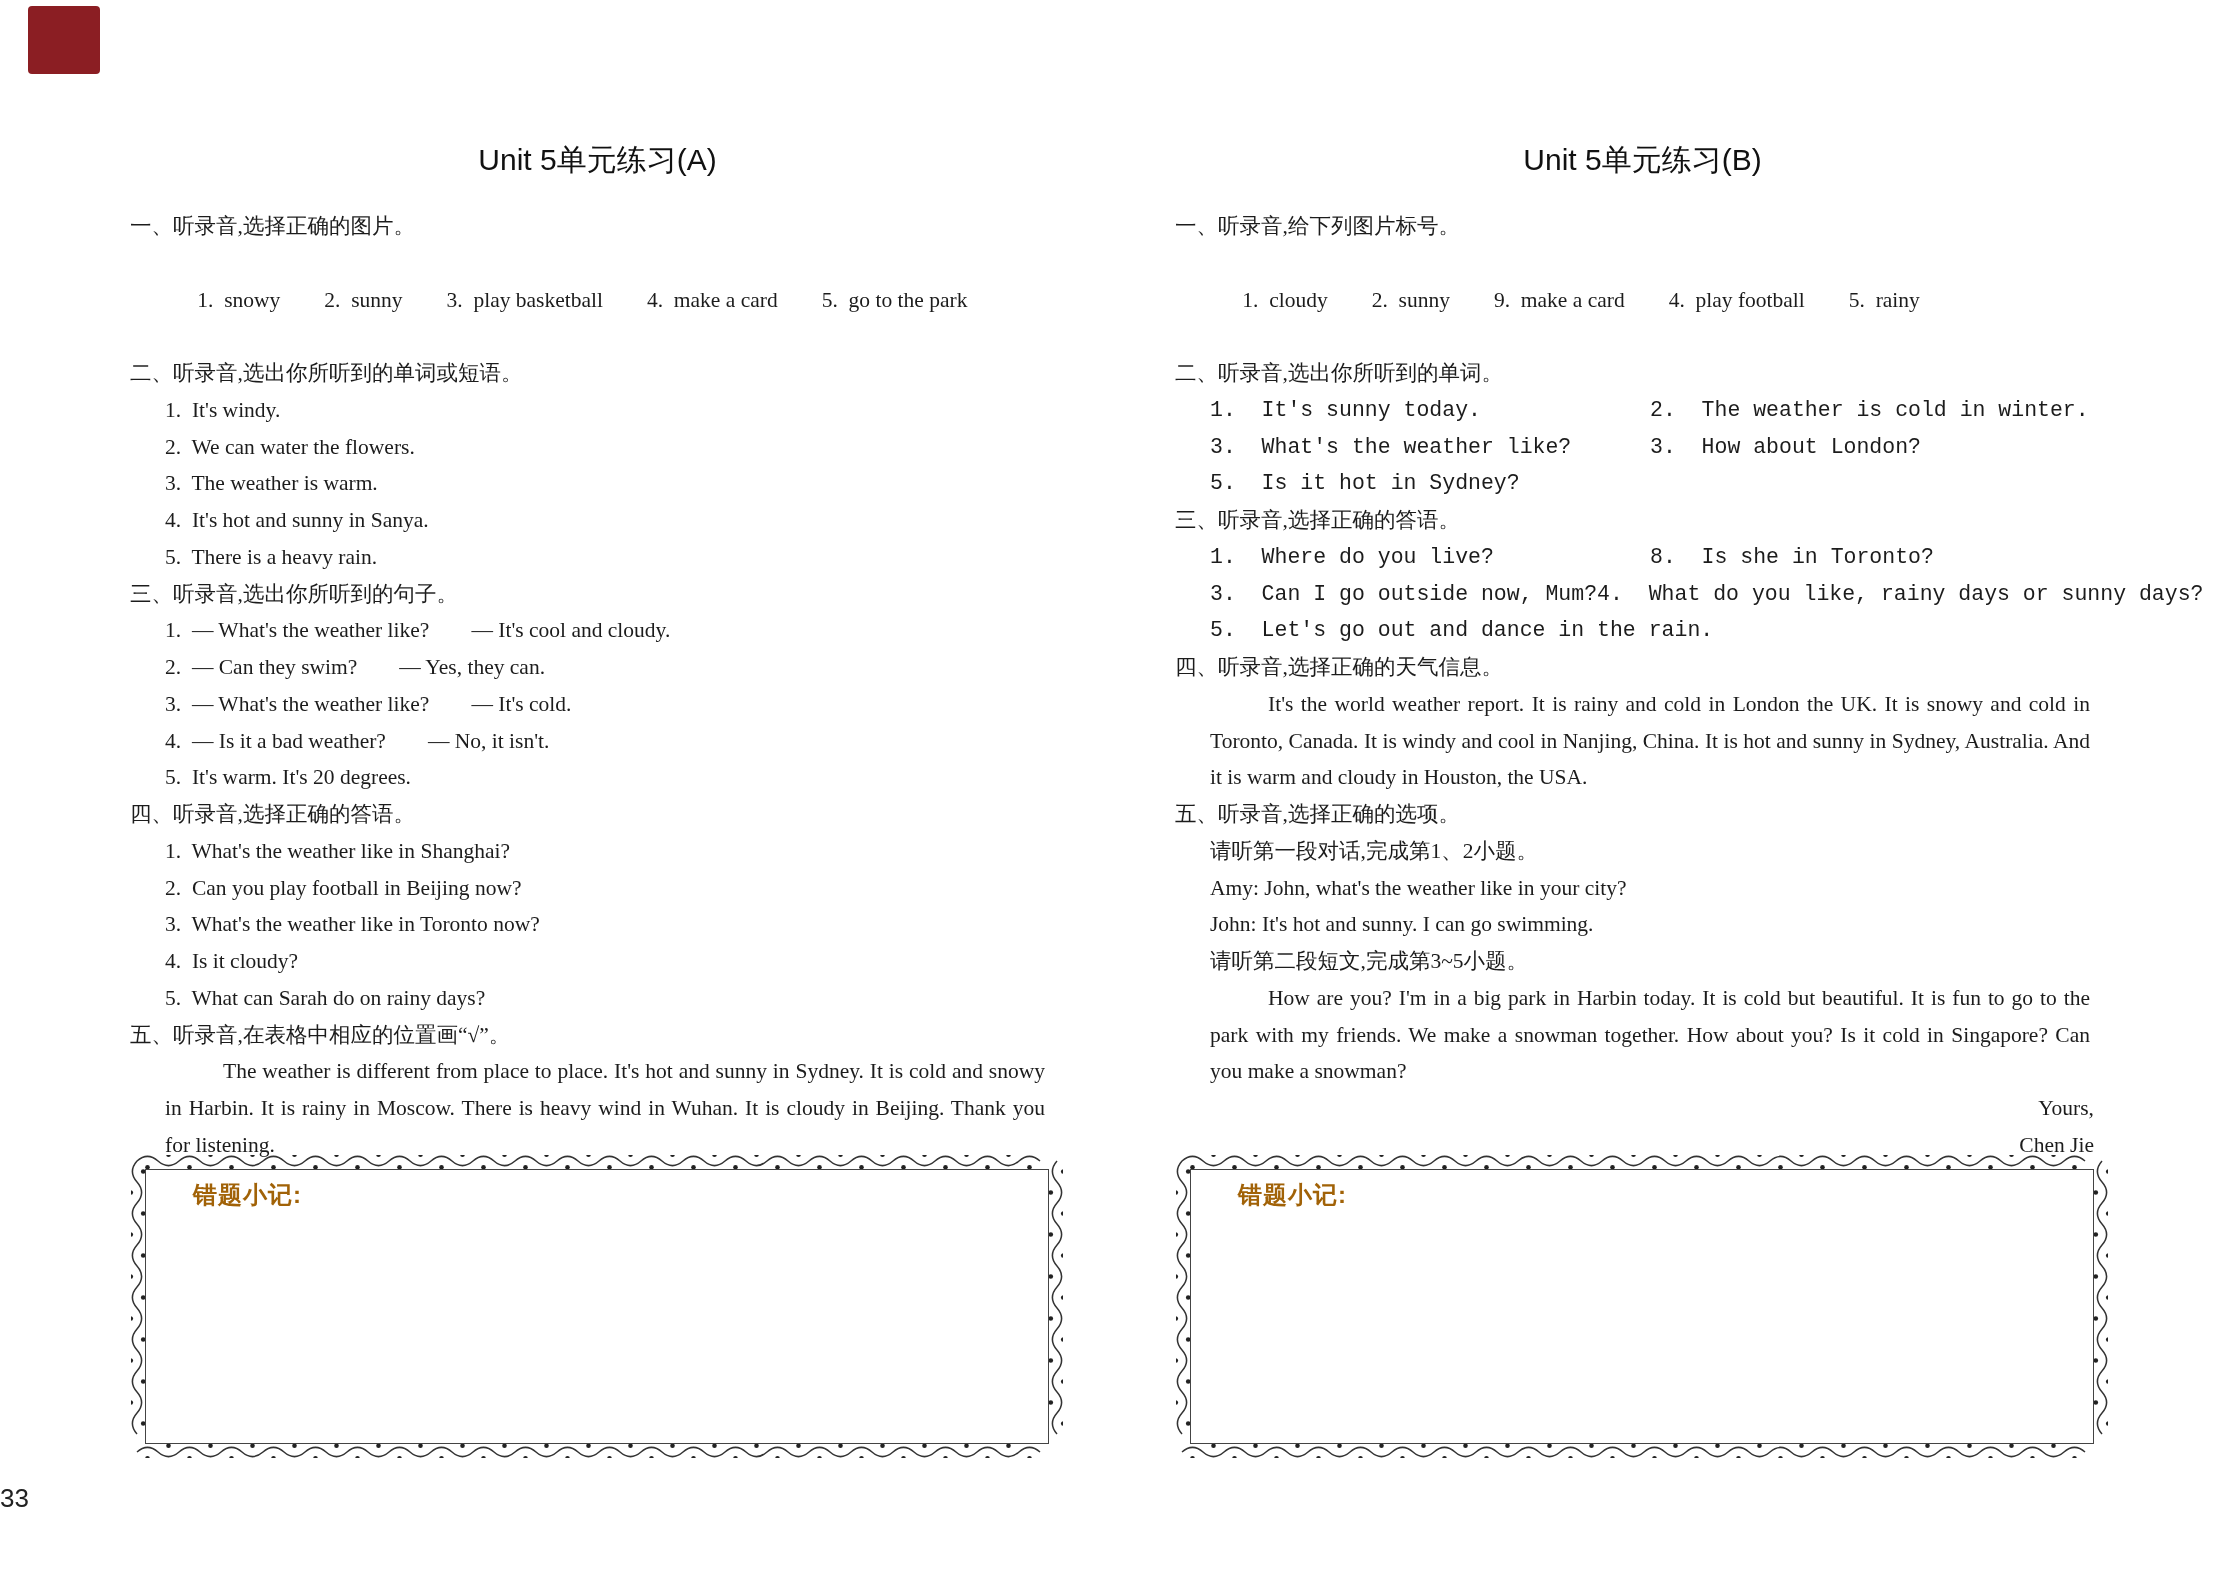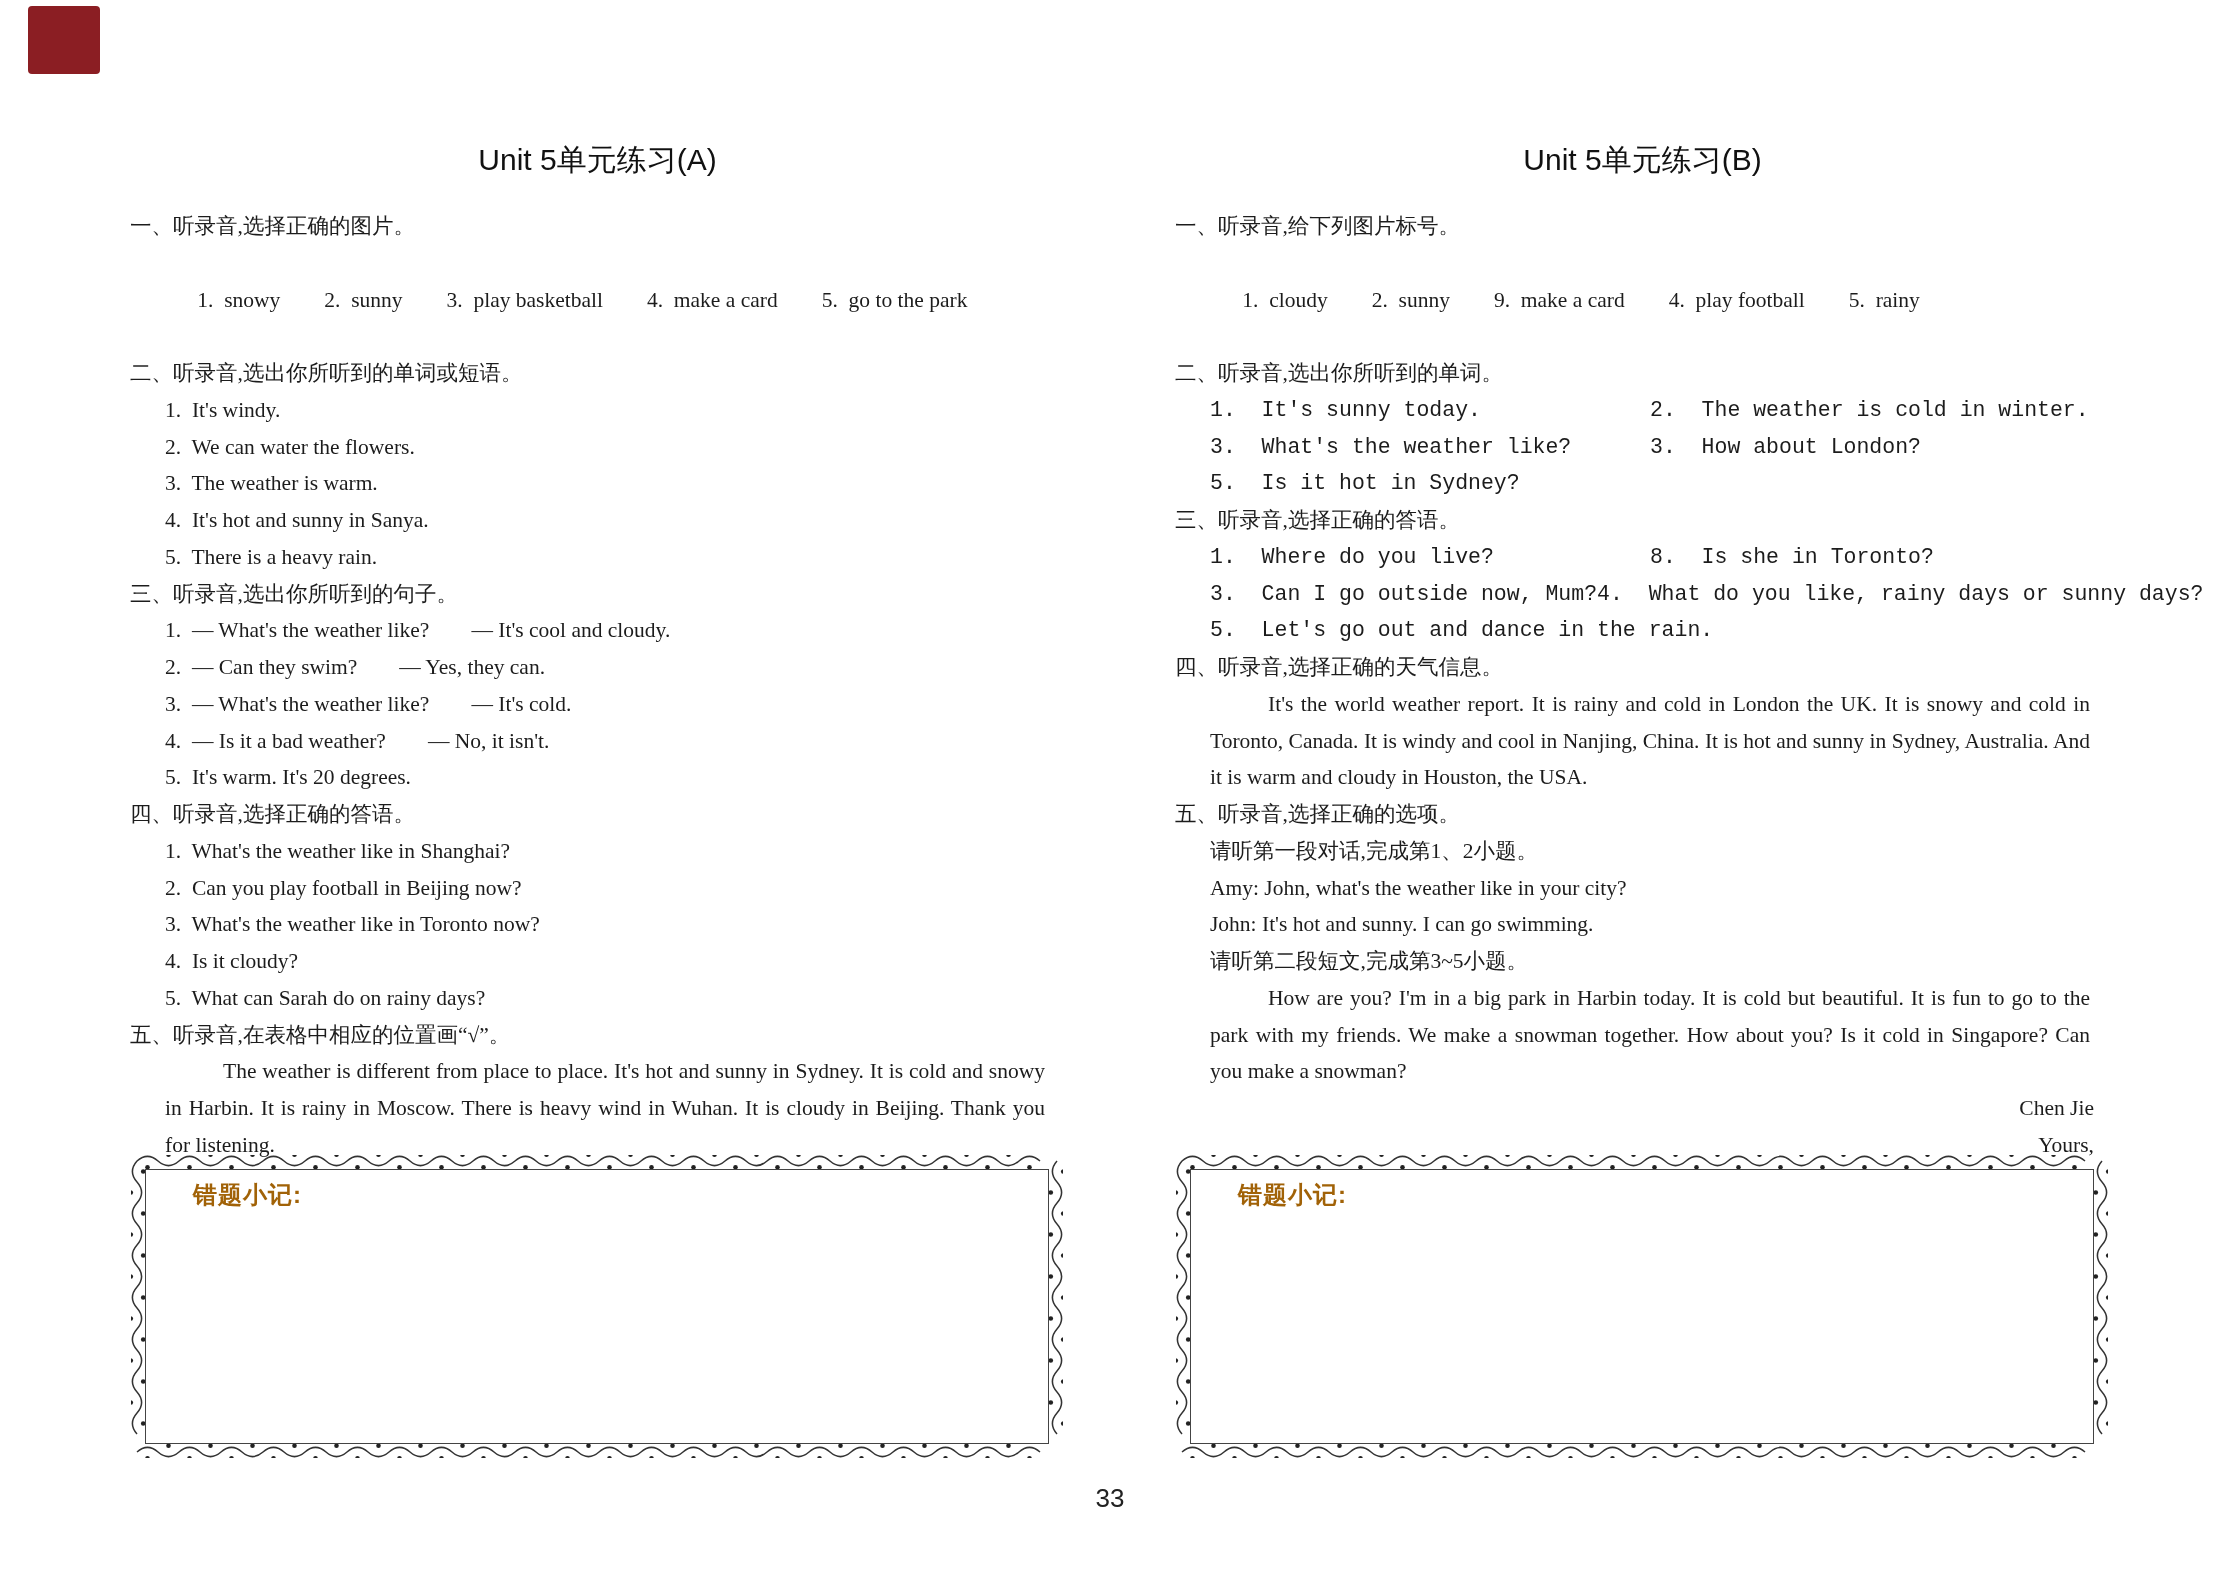--- a/index.html
+++ b/index.html
@@ -37,21 +37,21 @@
   .note-a{left:131px;}
   .note-b{left:1176px;}
   .note-frame{position:absolute;left:0;top:0;}
   .note-inner{position:absolute;left:14px;top:14px;right:14px;bottom:14px;border:1px solid #444;}
   .note-label{
     position:absolute;left:62px;top:24px;
     font-family:"Liberation Sans","DejaVu Sans",sans-serif;
     font-size:24px;font-weight:700;color:#a16207;letter-spacing:1px;
   }
   .page-num{
-    position:absolute;left:0;right:0;top:1483px;text-align:center;
+    position:absolute;left:0;right:0;top:1483px;
     font-family:"Liberation Sans","DejaVu Sans",sans-serif;
     font-size:26px;color:#222;
   }
 </style>
 </head>
 <body>
 
 <div class="corner-mark" style="background: rgb(139, 30, 35);"></div>
 
 <div class="page page-a">
@@ -129,22 +129,22 @@
 
     <div class="line">四、听录音,选择正确的天气信息。</div>
     <div class="para">It's the world weather report. It is rainy and cold in London the UK. It is snowy and cold in Toronto, Canada. It is windy and cool in Nanjing, China. It is hot and sunny in Sydney, Australia. And it is warm and cloudy in Houston, the USA.</div>
 
     <div class="line">五、听录音,选择正确的选项。</div>
     <div class="line ind">请听第一段对话,完成第1、2小题。</div>
     <div class="line ind">Amy: John, what's the weather like in your city?</div>
     <div class="line ind">John: It's hot and sunny. I can go swimming.</div>
     <div class="line ind">请听第二段短文,完成第3~5小题。</div>
     <div class="para">How are you? I'm in a big park in Harbin today. It is cold but beautiful. It is fun to go to the park with my friends. We make a snowman together. How about you? Is it cold in Singapore? Can you make a snowman?</div>
+    <div class="line sig">Yours,</div>
     <div class="line sig">Chen Jie</div>
-    <div class="line sig">Yours,</div>
 
   </div>
 </div>
 
 <div class="note-box note-a">
   <svg class="note-frame" width="932" height="303" viewBox="0 0 932 303">
       <path d="M 6 6 Q 16.5 -3.1999999999999993 27 6 Q 37.5 15.2 48 6 Q 58.5 -3.1999999999999993 69 6 Q 79.5 15.2 90 6 Q 100.5 -3.1999999999999993 111 6 Q 121.5 15.2 132 6 Q 142.5 -3.1999999999999993 153 6 Q 163.5 15.2 174 6 Q 184.5 -3.1999999999999993 195 6 Q 205.5 15.2 216 6 Q 226.5 -3.1999999999999993 237 6 Q 247.5 15.2 258 6 Q 268.5 -3.1999999999999993 279 6 Q 289.5 15.2 300 6 Q 310.5 -3.1999999999999993 321 6 Q 331.5 15.2 342 6 Q 352.5 -3.1999999999999993 363 6 Q 373.5 15.2 384 6 Q 394.5 -3.1999999999999993 405 6 Q 415.5 15.2 426 6 Q 436.5 -3.1999999999999993 447 6 Q 457.5 15.2 468 6 Q 478.5 -3.1999999999999993 489 6 Q 499.5 15.2 510 6 Q 520.5 -3.1999999999999993 531 6 Q 541.5 15.2 552 6 Q 562.5 -3.1999999999999993 573 6 Q 583.5 15.2 594 6 Q 604.5 -3.1999999999999993 615 6 Q 625.5 15.2 636 6 Q 646.5 -3.1999999999999993 657 6 Q 667.5 15.2 678 6 Q 688.5 -3.1999999999999993 699 6 Q 709.5 15.2 720 6 Q 730.5 -3.1999999999999993 741 6 Q 751.5 15.2 762 6 Q 772.5 -3.1999999999999993 783 6 Q 793.5 15.2 804 6 Q 814.5 -3.1999999999999993 825 6 Q 835.5 15.2 846 6 Q 856.5 -3.1999999999999993 867 6 Q 877.5 15.2 888 6 Q 898.5 -3.1999999999999993 909 6M 6 297 Q 16.5 287.8 27 297 Q 37.5 306.2 48 297 Q 58.5 287.8 69 297 Q 79.5 306.2 90 297 Q 100.5 287.8 111 297 Q 121.5 306.2 132 297 Q 142.5 287.8 153 297 Q 163.5 306.2 174 297 Q 184.5 287.8 195 297 Q 205.5 306.2 216 297 Q 226.5 287.8 237 297 Q 247.5 306.2 258 297 Q 268.5 287.8 279 297 Q 289.5 306.2 300 297 Q 310.5 287.8 321 297 Q 331.5 306.2 342 297 Q 352.5 287.8 363 297 Q 373.5 306.2 384 297 Q 394.5 287.8 405 297 Q 415.5 306.2 426 297 Q 436.5 287.8 447 297 Q 457.5 306.2 468 297 Q 478.5 287.8 489 297 Q 499.5 306.2 510 297 Q 520.5 287.8 531 297 Q 541.5 306.2 552 297 Q 562.5 287.8 573 297 Q 583.5 306.2 594 297 Q 604.5 287.8 615 297 Q 625.5 306.2 636 297 Q 646.5 287.8 657 297 Q 667.5 306.2 678 297 Q 688.5 287.8 699 297 Q 709.5 306.2 720 297 Q 730.5 287.8 741 297 Q 751.5 306.2 762 297 Q 772.5 287.8 783 297 Q 793.5 306.2 804 297 Q 814.5 287.8 825 297 Q 835.5 306.2 846 297 Q 856.5 287.8 867 297 Q 877.5 306.2 888 297 Q 898.5 287.8 909 297M 6 6 Q -3.1999999999999993 16.5 6 27 Q 15.2 37.5 6 48 Q -3.1999999999999993 58.5 6 69 Q 15.2 79.5 6 90 Q -3.1999999999999993 100.5 6 111 Q 15.2 121.5 6 132 Q -3.1999999999999993 142.5 6 153 Q 15.2 163.5 6 174 Q -3.1999999999999993 184.5 6 195 Q 15.2 205.5 6 216 Q -3.1999999999999993 226.5 6 237 Q 15.2 247.5 6 258 Q -3.1999999999999993 268.5 6 279M 926 6 Q 916.8 16.5 926 27 Q 935.2 37.5 926 48 Q 916.8 58.5 926 69 Q 935.2 79.5 926 90 Q 916.8 100.5 926 111 Q 935.2 121.5 926 132 Q 916.8 142.5 926 153 Q 935.2 163.5 926 174 Q 916.8 184.5 926 195 Q 935.2 205.5 926 216 Q 916.8 226.5 926 237 Q 935.2 247.5 926 258 Q 916.8 268.5 926 279" fill="none" stroke="#333" stroke-width="1.5"></path>
       <circle cx="16.5" cy="12.21" r="2.3" fill="#222"></circle>
       <circle cx="37.5" cy="-0.20999999999999996" r="2.3" fill="#222"></circle>
       <circle cx="58.5" cy="12.21" r="2.3" fill="#222"></circle>

